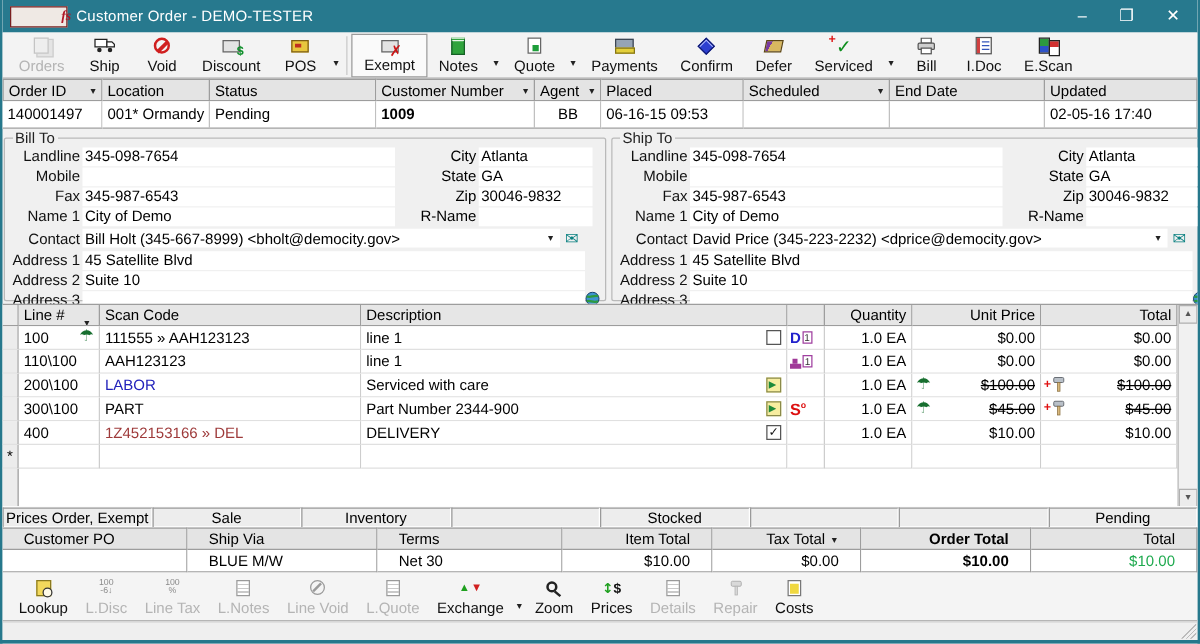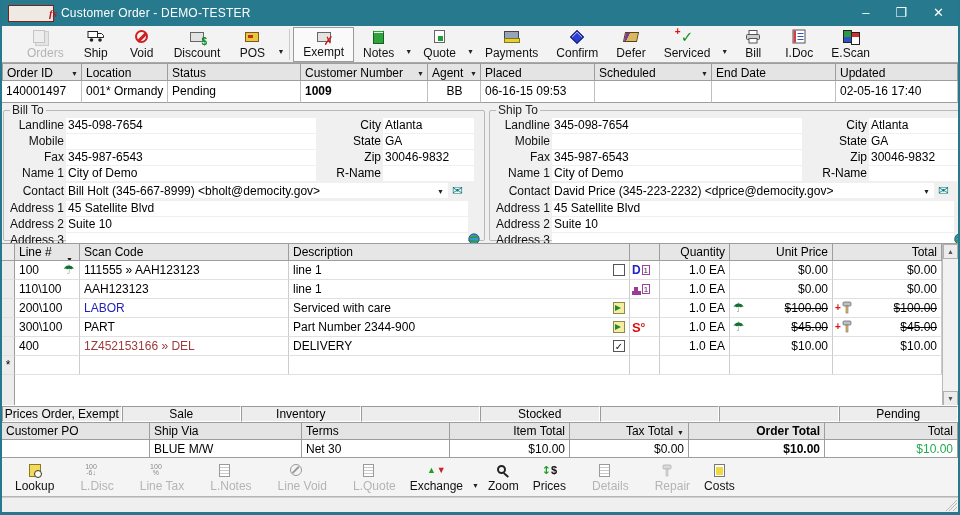--- a/index.html
+++ b/index.html
@@ -10,21 +10,21 @@
   .titlebar { position:absolute; left:0; top:0; width:956px; height:26px; background:#27798e; color:#fff; display:flex; align-items:center; padding:0 6px; }
   .appicon { width:17px; height:17px; background:#efe9e4; border:1px solid #7a2020; color:#b01828; font:italic bold 11px "Liberation Serif", serif; display:flex; align-items:center; justify-content:center; margin-right:7px;padding-left:44px; }
   .title-text { font-size:12px; letter-spacing:.2px; }
   .wincontrols { margin-left:auto; display:flex; gap:26px; padding-right:8px; font-size:13px; }
   .wincontrols span { cursor:default; line-height:26px; }
 
   
   .toolbar { position:absolute; left:0; top:26px; width:956px; height:37px; background:#f3f3f3; border-bottom:1px solid #a9a9a9; display:flex; align-items:stretch; padding:1px 4px 0 4px; }
   .tbtn { display:flex; flex-direction:column; align-items:center; justify-content:center; padding:1px 9px 2px 9px; min-width:46px; }
   .tbtn .tlabel { font-size:12px; color:#111; margin-top:1px; white-space:nowrap; }
-  .tbtn.disabled .tlabel { color:#b4b4b4;margin-left:12px; }
+  .tbtn.disabled .tlabel { color:#b4b4b4; }
   .tbtn.disabled .ticon { filter:grayscale(1); opacity:.45; }
   .tbtn.pressed { border:1px solid #9a9a9a; background:#fafafa; }
   .ticon { height:16px; display:flex; align-items:center; justify-content:center; position:relative; }
   .ddwrap { display:flex; align-items:center; }
   .dd { font-size:7px; color:#222; margin:14px 2px 0 2px; }
   .tsep { width:1px; background:#c9c9c9; margin:2px 3px; }
 
   
   .i-orders { width:12px; height:13px; background:#e9e9e9; border:1px solid #8d8d8d; box-shadow:3px 2px 0 #d2d2d2, 3px 2px 0 1px #9d9d9d; }
   .i-void { width:13px; height:13px; border:2.5px solid #d01f1f; border-radius:50%; position:relative; }
@@ -114,21 +114,21 @@
   .gfill { display:flex; height:31px; }
   .gfill .gc { border-bottom:none; }
 
   
   .segs { position:absolute; left:0; top:405px; width:956px; height:17px; display:flex; background:#f0f0f0; border-top:1px solid #fff; }
   .seg { flex:1; border:1px solid; border-color:#9a9a9a #fff #fff #9a9a9a; background:#ededed; font-size:12px; display:flex; align-items:center; justify-content:center; white-space:nowrap; overflow:hidden; }
 
   
   .totals { position:absolute; left:0; top:422px; width:956px; height:36px; }
   .trow { display:flex; height:18px; }
-  .tcell { border-right:1px solid #9d9d9d; border-bottom:1px solid #9d9d9d; font-size:12px; display:flex; align-items:center; padding:0 4px; white-space:nowrap; overflow:hidden; }
+  .tcell { border-right:1px solid #9d9d9d; border-bottom:1px solid #9d9d9d; font-size:12px; display:flex; align-items:center; padding:0 17px; white-space:nowrap; overflow:hidden; }
   .trow.hdr .tcell { background:#e4e4e4; border-top:1px solid #9d9d9d; }
   .trow.val .tcell { background:#fff; }
   .tc0{width:148px;} .tc1{width:152px;} .tc2{width:148px;} .tc3{width:120px;justify-content:flex-end;} .tc4{width:119px;justify-content:flex-end;} .tc5{width:136px;justify-content:flex-end;} .tc6{width:133px;justify-content:flex-end;}
   .money-green { color:#1faa4f; }
 
   
   .btoolbar { position:absolute; left:0; top:458px; width:956px; height:39px; background:#f4f4f4; border-bottom:1px solid #b5b5b5; display:flex; align-items:stretch; padding:2px 6px 0 6px; }
   .btoolbar .tbtn { padding:1px 7px 2px 7px; min-width:44px; }
   .b-ico { height:15px; display:flex; align-items:center; justify-content:center; position:relative; }
   .i-lookup { width:12px; height:13px; background:#f3d95c; border:1px solid #8a7a20; position:relative; }

